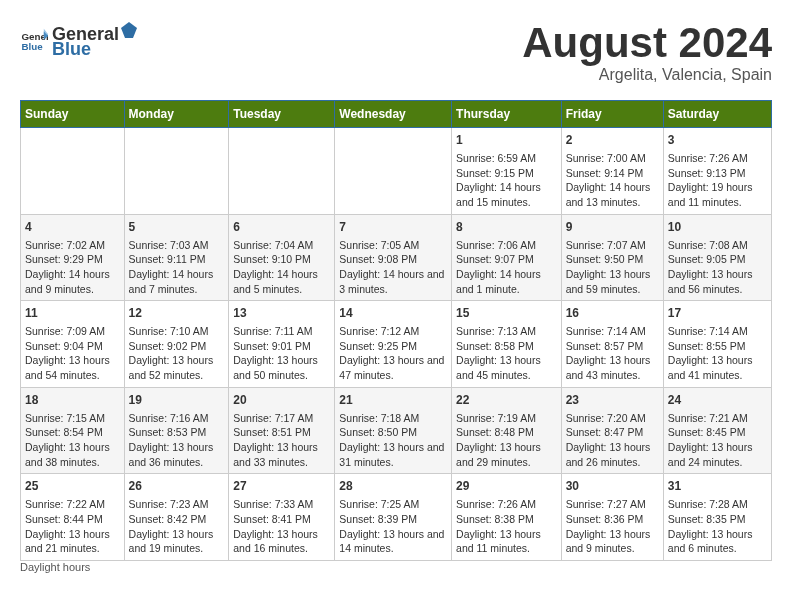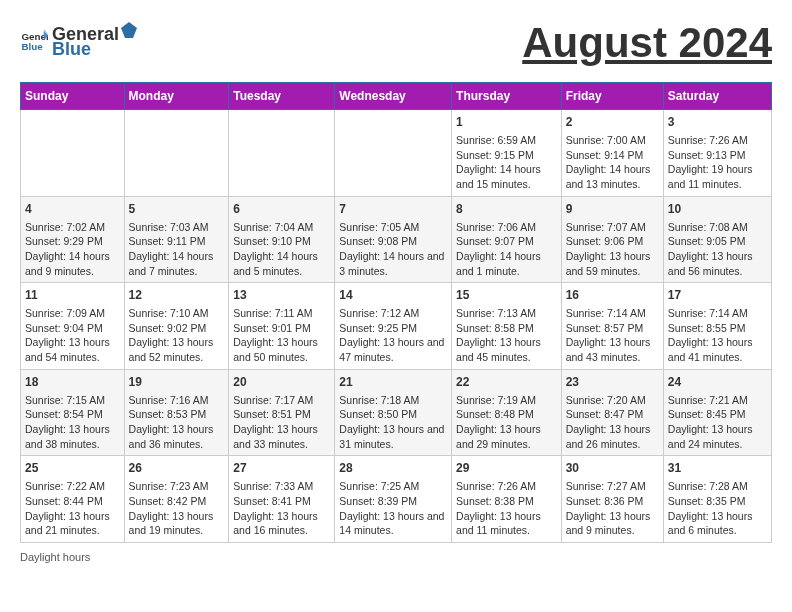--- a/index.html
+++ b/index.html
@@ -26,33 +26,32 @@
       height: 28px;
     }
     .title-block {
       text-align: right;
     }
     .main-title {
       font-size: 42px;
       font-weight: bold;
       color: #333;
       line-height: 1.1;
-      text-decoration: underline;
     }
     .subtitle {
       font-size: 16px;
       color: #555;
     }
     table {
       width: 100%;
       border-collapse: collapse;
       font-size: 11px;
     }
     thead tr th {
-      background: #a21caf;
+      background: #4d7c0f;
       color: #fff;
       padding: 6px 4px;
       text-align: left;
       font-size: 12px;
       font-weight: bold;
       border: 1px solid #2e6da4;
     }
     tbody tr td {
       border: 1px solid #ccc;
       padding: 4px 4px;
@@ -72,21 +71,21 @@
       display: block;
       margin-bottom: 2px;
     }
     .empty-cell {
       background: #fff;
     }
     tbody tr:nth-child(even) .empty-cell {
       background: #f5f5f5;
     }
     .footer-note {
-      margin-top: 8px;
+      margin-top: 0;
       font-size: 11px;
       color: #555;
       text-align: left;
     }
   </style>
 </head>
 <body>
 
 <div class="header">
   <div class="logo">
@@ -101,20 +100,21 @@
         <span style="font-size:18px; font-weight:bold; color:#333;">General</span>
         <svg width="20" height="20" viewBox="0 0 20 20">
           <polygon points="10,2 18,8 14,18 6,18 2,8" fill="#2e6da4"></polygon>
         </svg>
       </div>
       <div style="font-size:18px; font-weight:bold; color:#2e6da4; margin-top:-6px;">Blue</div>
     </div>
   </div>
   <div class="title-block">
     <div class="main-title">August 2024</div>
+    <div class="subtitle">Argelita, Valencia, Spain</div>
   </div>
 </div>
 
 <table>
   <thead>
     <tr>
       <th>Sunday</th>
       <th>Monday</th>
       <th>Tuesday</th>
       <th>Wednesday</th>
@@ -175,21 +175,21 @@
         </td>
         <td>
           <span class="day-num">8</span>
           <div>Sunrise: 7:06 AM</div>
           <div>Sunset: 9:07 PM</div>
           <div>Daylight: 14 hours and 1 minute.</div>
         </td>
         <td>
           <span class="day-num">9</span>
           <div>Sunrise: 7:07 AM</div>
-          <div>Sunset: 9:06 PM</div>
+          <div>Sunset: 9:50 PM</div>
           <div>Daylight: 13 hours and 59 minutes.</div>
         </td>
         <td>
           <span class="day-num">10</span>
           <div>Sunrise: 7:08 AM</div>
           <div>Sunset: 9:05 PM</div>
           <div>Daylight: 13 hours and 56 minutes.</div>
         </td>
       </tr>
       <tr>

